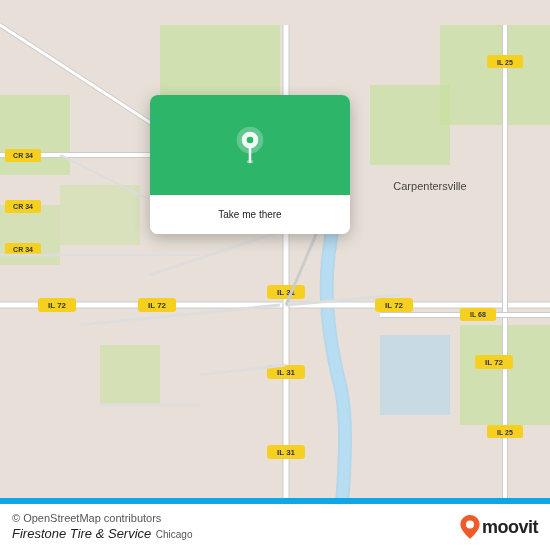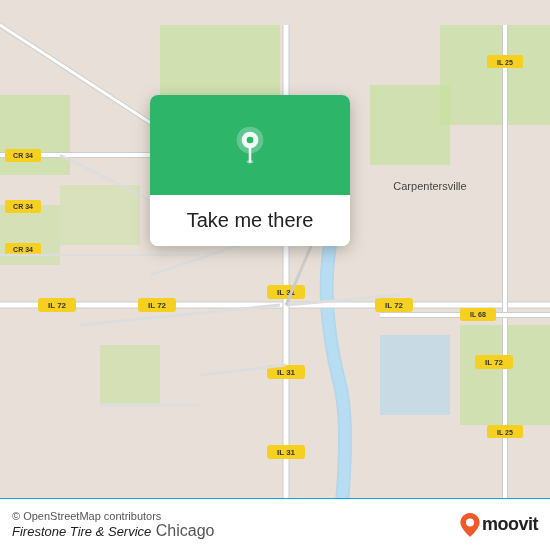--- a/index.html
+++ b/index.html
@@ -64,38 +64,38 @@
       width: 40px;
       height: 40px;
     }
 
     #card-button {
       width: 100%;
       padding: 14px 16px;
       background: white;
       border: none;
       cursor: pointer;
-      font-size: 20px;
+      font-size: 10px;
       color: #222;
       text-align: center;
       font-weight: 400;
     }
 
     
     #bottom-bar {
       position: absolute;
       bottom: 0;
       left: 0;
       width: 100%;
       height: 52px;
       background: white;
       display: flex;
       align-items: center;
       padding: 0 12px;
-      border-top: 1px solid #0ea5e9;
+      border-top: 6px solid #0ea5e9;
       justify-content: space-between;
     }
 
     #attribution {
       font-size: 11px;
       color: #555;
     }
 
     #bottom-left {
       display: flex;
@@ -103,21 +103,21 @@
     }
 
     #business-name {
       font-size: 13px;
       color: #222;
       font-weight: 500;
       font-style: italic;
     }
 
     #business-location {
-      font-size: 16px;
+      font-size: 10px;
       color: #555;
     }
 
     #moovit-logo {
       display: flex;
       align-items: center;
     }
 
     #moovit-pin {
       width: 24px;

